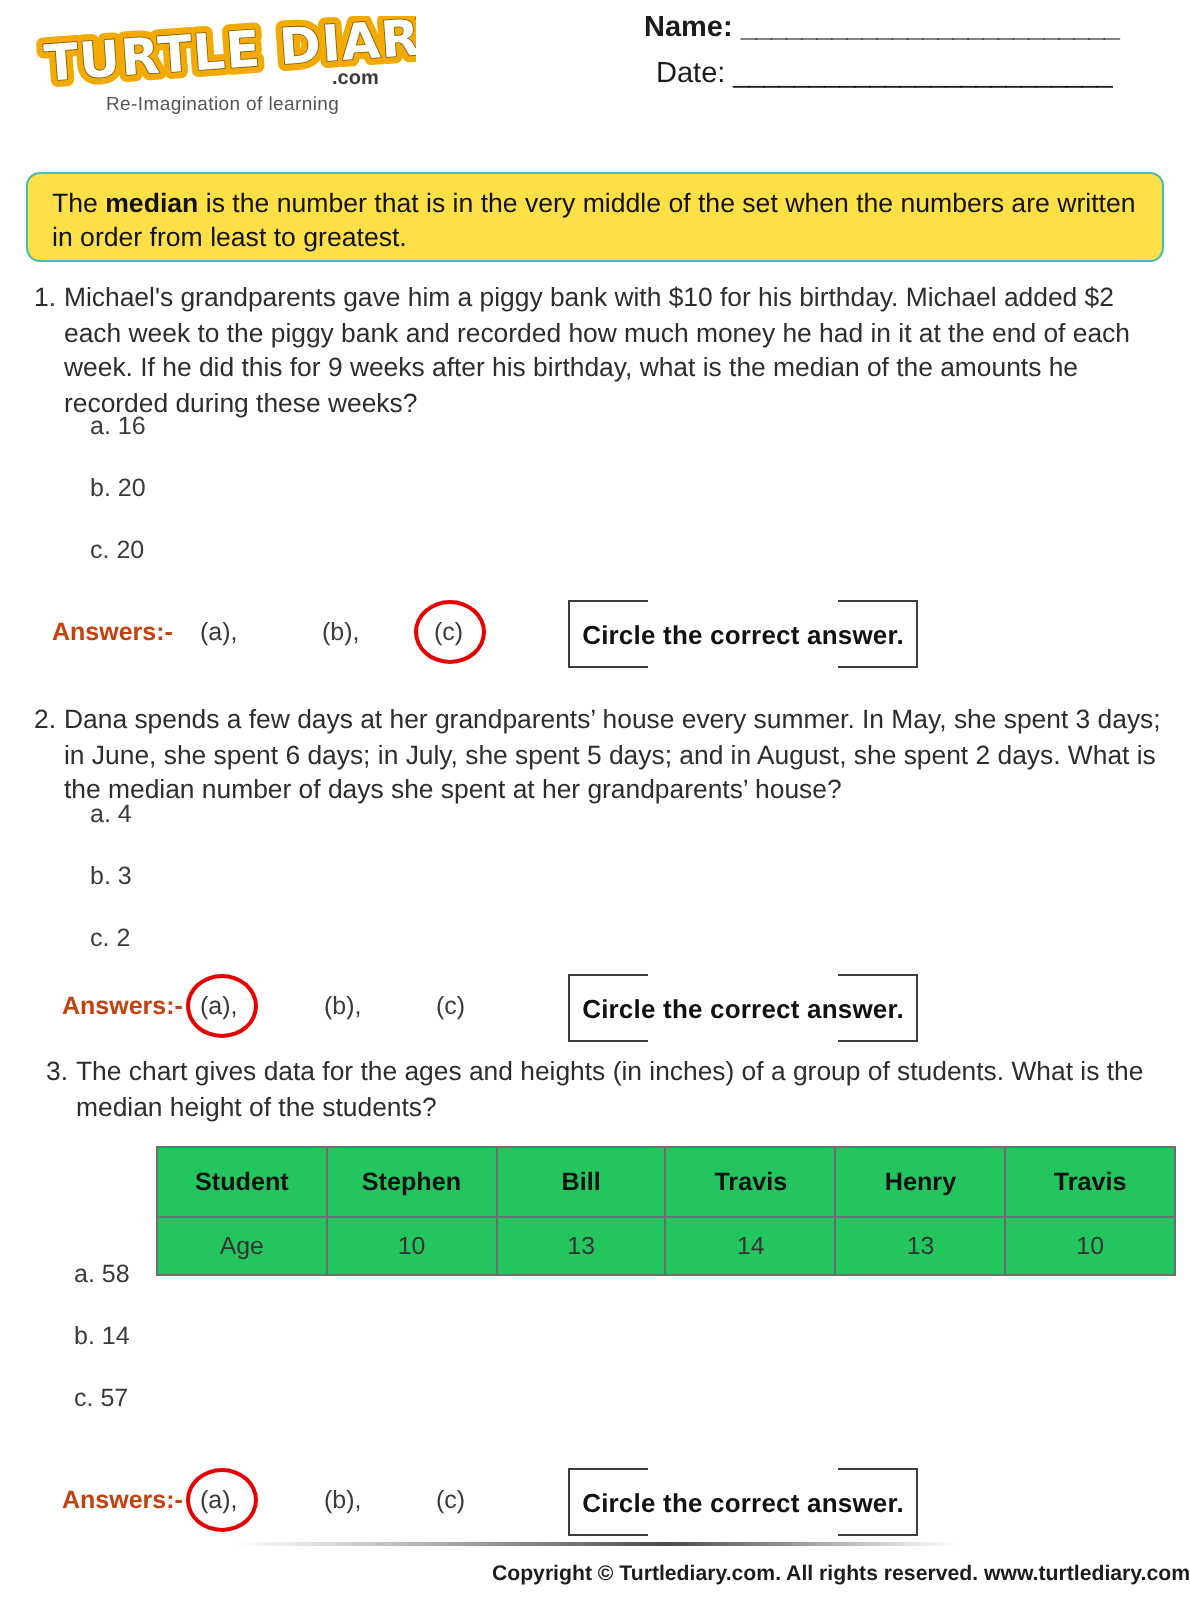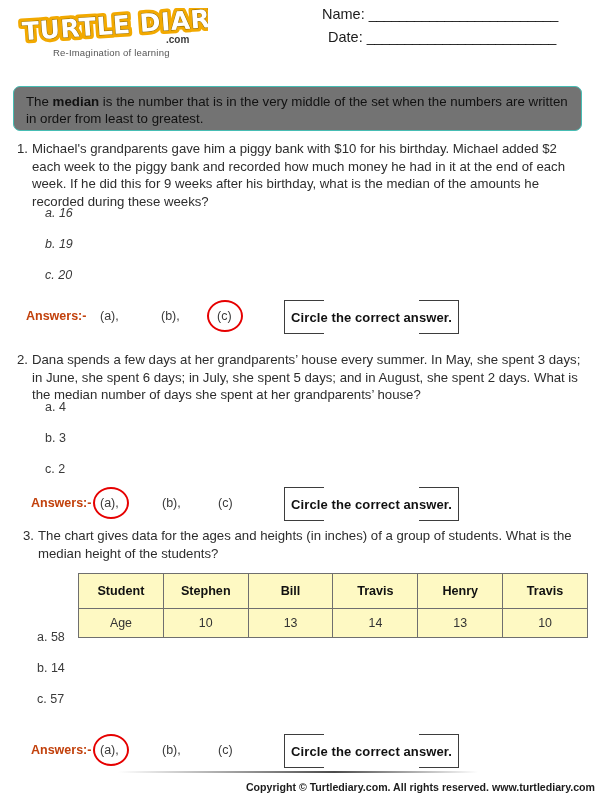--- a/index.html
+++ b/index.html
@@ -47,32 +47,32 @@
     width: 290px;
     font-size: 14.5px;
     color: #1c1c1c;
   }
   .field-row {
     display: flex;
     align-items: baseline;
     height: 23px;
     white-space: nowrap;
   }
-  .field-row.name-row { padding-left: 22px; }
+  .field-row.name-row { padding-left: 22px; font-weight: bold; }
   .field-row.date-row { padding-left: 28px; }
   .field-row.time-row { padding-left: 28px; }
   .field-label { margin-right: 4px; }
   .field-line { letter-spacing: -0.5px; }
 
   
   .def-box {
     position: absolute;
     left: 13px; top: 86px;
     width: 569px; height: 45px;
-    background: #737373;
+    background: #fde047;
     border: 1px solid #46bdb4;
     border-radius: 7px;
     padding: 6px 10px 0 12px;
     font-size: 13.3px;
     line-height: 17px;
     color: #111111;
   }
   .def-box b { font-weight: bold; }
 
   
@@ -156,21 +156,21 @@
     background: #d6d6d6;
     table-layout: fixed;
   }
   .data-table td {
     border: 1px solid #6f6f6f;
     height: 29px;
     text-align: center;
     vertical-align: middle;
     font-size: 12.4px;
     color: #333333;
-    background: #fef9c3;
+    background: #22c55e;
   }
   .data-table tr.head td {
     font-weight: bold;
     font-size: 12.6px;
     color: #111111;
     height: 35px;
   }
   .data-table td.rowlabel {
     color: #333333;
   }
@@ -228,23 +228,23 @@
 
 <div class="def-box">
   <span>The </span><b>median</b><span> is the number that is in the very middle of the set when the numbers are written in order from least to greatest.</span>
 </div>
 
 <div class="question" style="left:8px; top:140px; width:580px;">
   <span class="q-num">1.</span>
   <div class="q-body">Michael's grandparents gave him a piggy bank with $10 for his birthday.  Michael added $2 each week to the piggy bank and recorded how much money he had in it at the end of each week.  If he did this for 9 weeks after his birthday, what is the median of the amounts he recorded during these weeks?</div>
 </div>
 
-<div class="options" style="left:45px; top:206px;font-style:italic;">
+<div class="options" style="left:45px; top:206px;">
   <div class="opt">a. 16</div>
-  <div class="opt">b. 19</div>
+  <div class="opt">b. 20</div>
   <div class="opt">c. 20</div>
 </div>
 
 <div class="answers-row" style="left:26px; top:309px; width:250px; height:20px;">
   <span class="answers-label">Answers:-</span>
   <span class="ans-opt" style="left:74px;">(a),</span>
   <span class="ans-opt" style="left:135px;">(b),</span>
   <span class="ans-opt" style="left:191px;">(c)</span>
   <span class="circle-mark" style="left:181px; top:-9px; width:36px; height:32px;"></span>
 </div>

